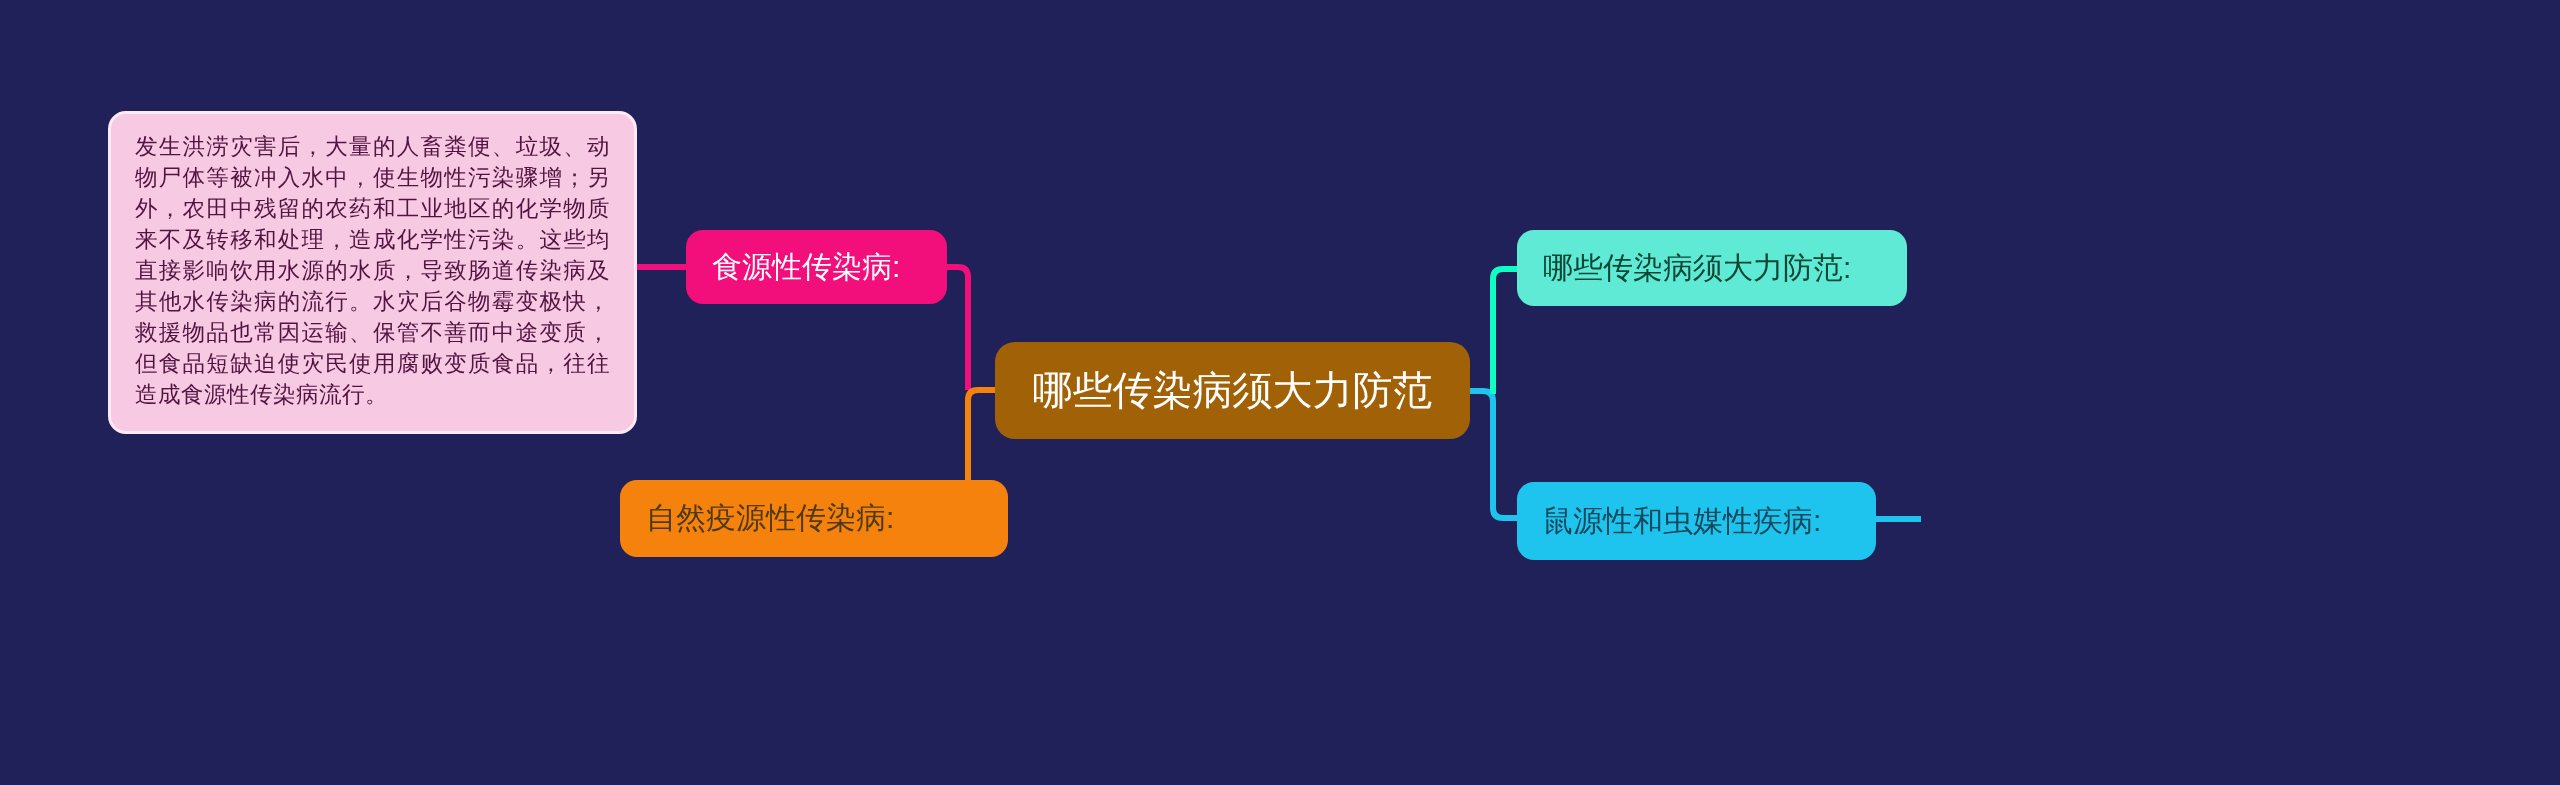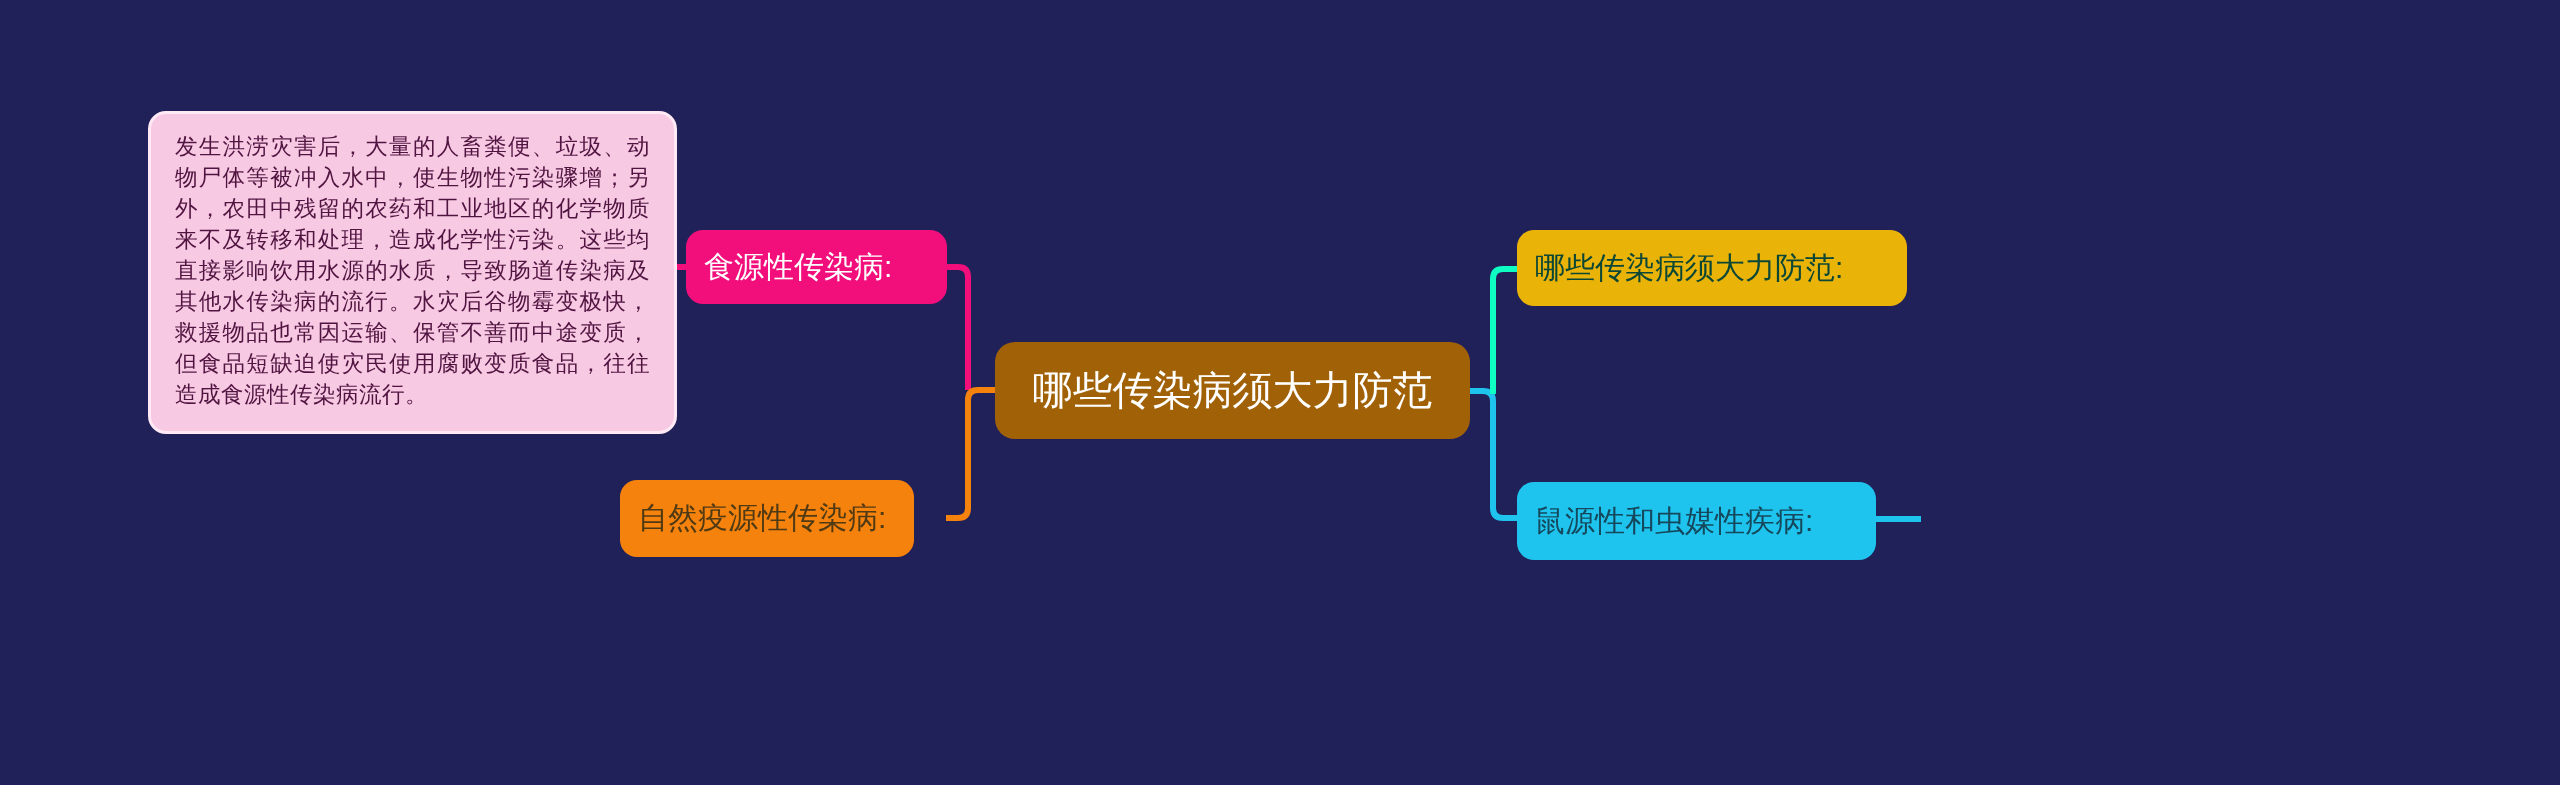--- a/index.html
+++ b/index.html
@@ -31,67 +31,66 @@
     letter-spacing: 0.5px;
     text-align: justify;
     overflow: hidden;
   }
   .note-pink {
     left: 108px; top: 111px;
     width: 529px; height: 323px;
     background: #f8c9e3;
     border: 3px solid #ffe9f5;
     color: #501440;
-    margin-left: 40px;
   }
   .note-blue {
     left: 1920px; top: 362px;
     width: 533px; height: 311px;
     background: #cdedf9;
     border: 3px solid #eefbff;
     color: #24414f;
   }
   .node {
     position: absolute;
     box-sizing: border-box;
     display: flex;
     align-items: center;
     white-space: nowrap;
     overflow: hidden;
     border-radius: 17px;
     font-size: 30px;
-    padding: 0 18px;
+    padding: 0 26px;
     cursor: default;
   }
   .node-food {
     left: 686px; top: 230px;
     width: 261px; height: 74px;
     background: #f20f7b;
     color: #ffffff;
   }
   .node-root {
     left: 995px; top: 342px;
     width: 475px; height: 97px;
     background: #a16207;
     color: #ffffff;
     font-size: 40px;
     border-radius: 20px;
     justify-content: center;
   }
   .node-natural {
     left: 620px; top: 480px;
-    width: 294px; height: 77px;
+    width: 388px; height: 77px;
     background: #f5820d;
     color: #503a14;
     text-align: center;
   }
   .node-prevent {
     left: 1517px; top: 230px;
     width: 390px; height: 76px;
-    background: #eab308;
+    background: #5eead4;
     color: #0c4736;
   }
   .node-rodent {
     left: 1517px; top: 482px;
     width: 359px; height: 78px;
     background: #1fc4ee;
     color: #15485c;
   }
 </style>
 </head>

